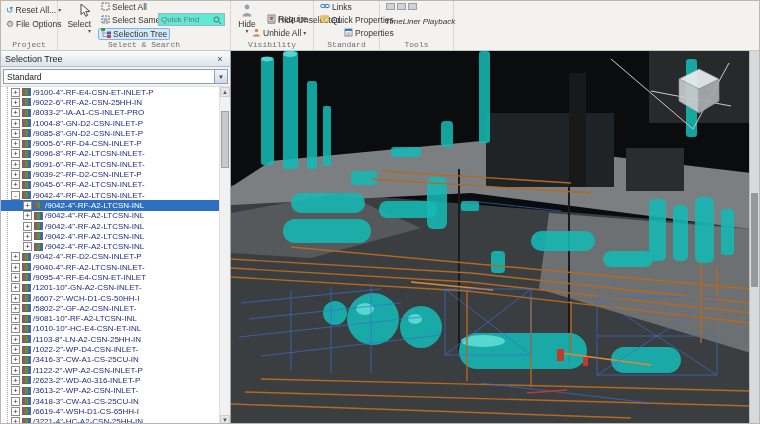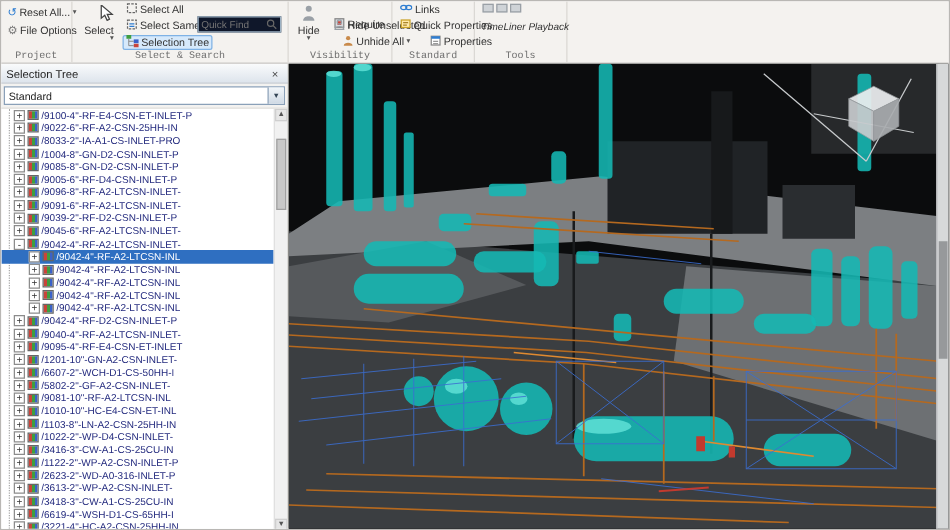--- a/index.html
+++ b/index.html
@@ -8,21 +8,21 @@
 
   
   .ribbon { position:relative; height:50px; background:#f4f2ef; border-bottom:1px solid #c9c7c5; overflow:hidden; }
   .rgroup { position:absolute; top:0; bottom:0; border-right:1px solid #dad8d4; }
   .glabel { position:absolute; bottom:1px; left:0; right:0; text-align:center; font-size:8px; color:#6f6f6f; white-space:nowrap;font-family:Liberation Mono, monospace; }
   .btn-small { position:absolute; display:flex; align-items:center; gap:2px; font-size:8.5px; color:#333; height:12px; padding:0 2px; border:1px solid transparent; border-radius:2px; white-space:nowrap; cursor:default; }
   .btn-small.active { background:#d6e9fb; border-color:#7fb2e5; }
   .btn-big { position:absolute; display:flex; flex-direction:column; align-items:center; justify-content:flex-start; font-size:8.5px; color:#333; border:1px solid transparent; border-radius:2px; padding-top:1px; }
   .uarr { font-size:6px; color:#555; line-height:5px; }
   .uicon { display:inline-block; line-height:1; }
-  .qfind { position:absolute; display:flex; align-items:center; background:#0f172a; border:1px solid #9db2c4; height:13px; padding:0 2px; }
+  .qfind { position:absolute; display:flex; align-items:center; background:#5eead4; border:1px solid #9db2c4; height:13px; padding:0 2px; }
   .qfind input { border:0; outline:0; width:52px; font-size:8px; color:#777; font-family:"Liberation Sans",sans-serif; background:transparent; }
   .tl-strip { display:flex; gap:2px; }
   .tl-strip span { width:9px; height:7px; background:#cfd3d7; border:1px solid #9aa0a6; display:inline-block; }
 
   
   .main { display:flex; height:374px; }
 
   
   .panel { width:230px; background:#fff; border-right:1px solid #a9a7a4; display:flex; flex-direction:column; }
   .panel-title { height:16px; background:linear-gradient(#fafbfc,#dde4ec); border-bottom:1px solid #b8bfc9; display:flex; align-items:center; padding:0 4px; font-size:9px; color:#222; }
@@ -134,21 +134,21 @@
             </svg></span>
         <span>Require</span>
       </div>
       <div class="btn-small" style="left:33px;top:13px;">
         <span><svg width="9" height="9">
               <circle cx="4.5" cy="2.5" r="1.7" fill="none" stroke="#9aa0a6"></circle>
               <path d="M1,8.5 C1,5.5 8,5.5 8,8.5 Z" fill="none" stroke="#9aa0a6"></path>
             </svg></span>
         <span>Hide Unselected</span>
       </div>
-      <div class="btn-small" style="left:40px;top:26px;">
+      <div class="btn-small" style="left:18px;top:26px;">
         <span><svg width="9" height="9">
               <circle cx="4.5" cy="2.5" r="1.7" fill="#c98a4a"></circle>
               <path d="M1,8.5 C1,5.5 8,5.5 8,8.5 Z" fill="#c98a4a"></path>
             </svg></span>
         <span>Unhide All</span>
         <span class="uarr">▾</span>
       </div>
       <div class="glabel">Visibility</div>
     </div>
 

